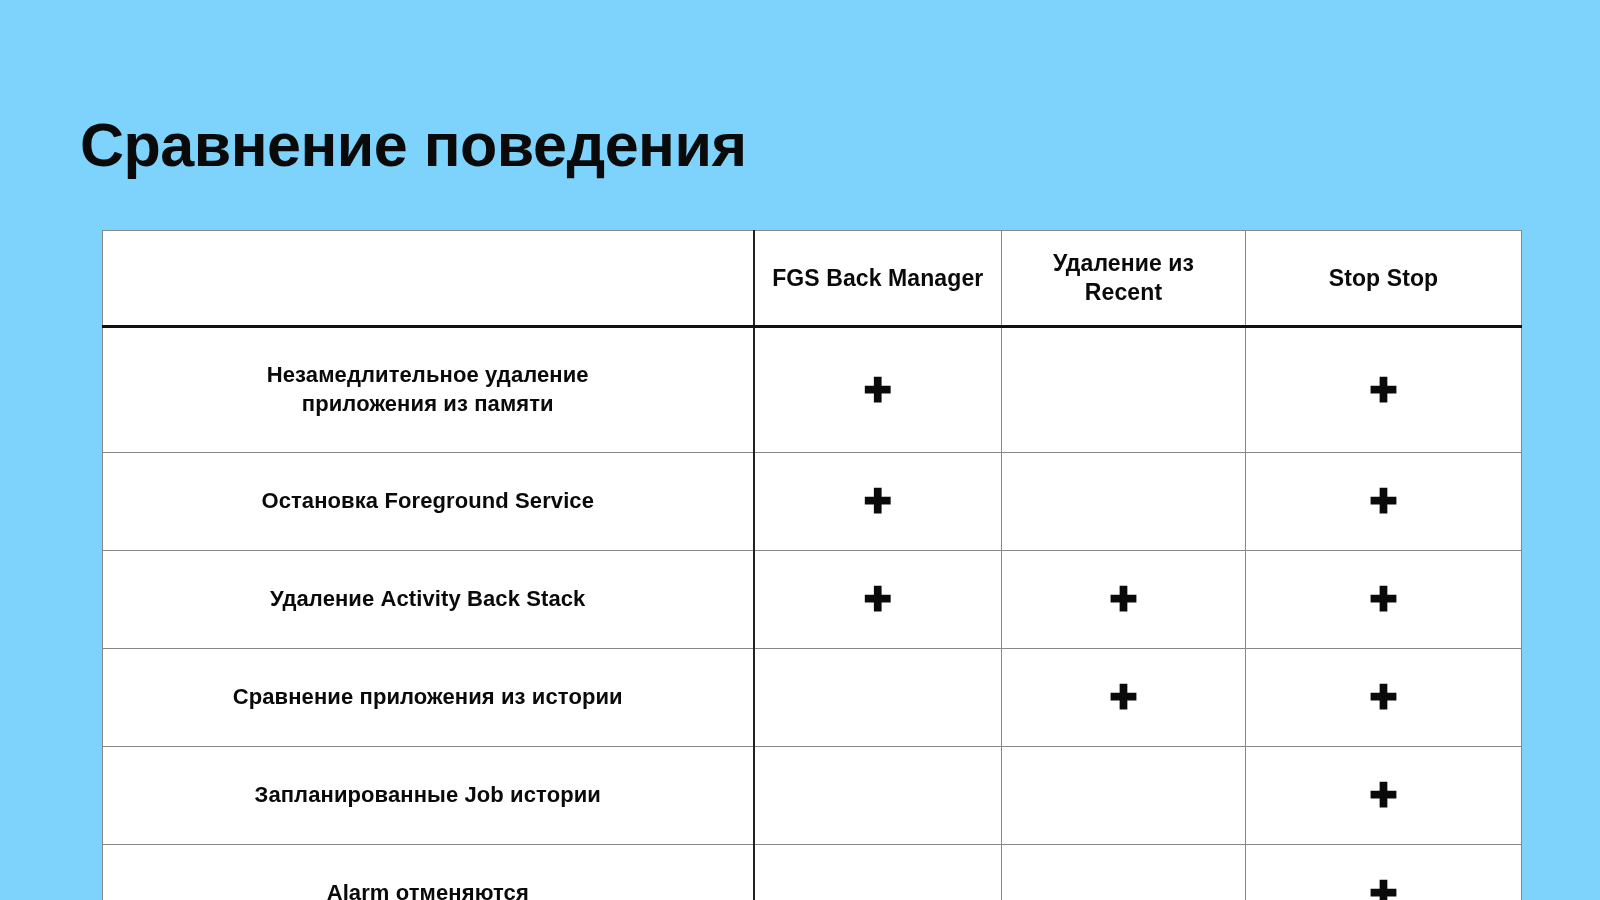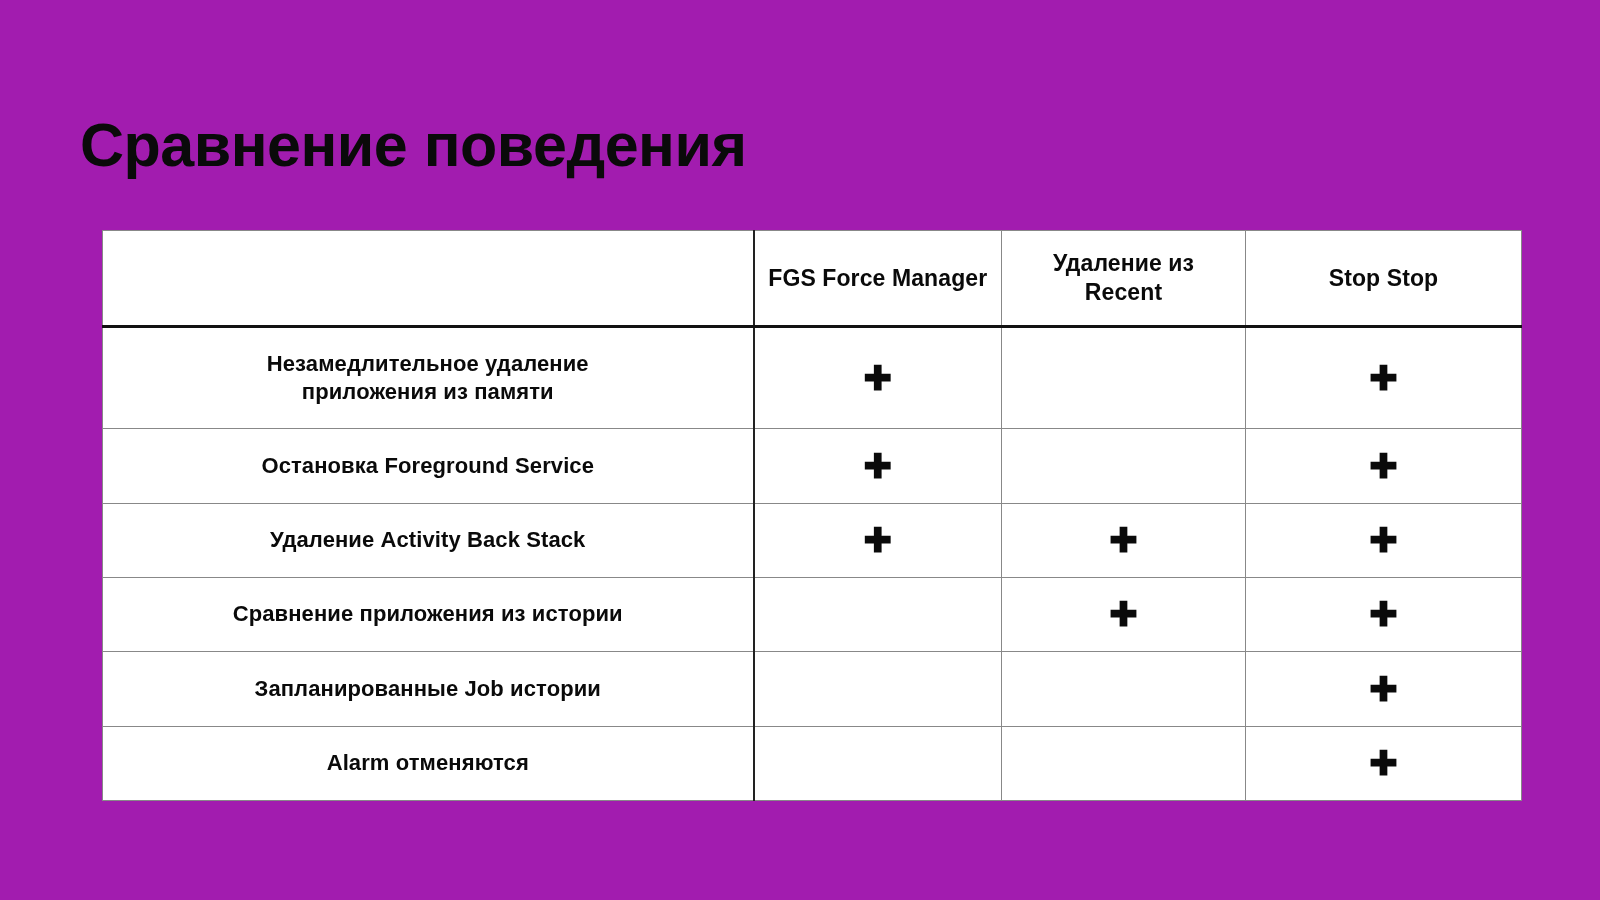--- a/index.html
+++ b/index.html
@@ -12,21 +12,21 @@
     height: 900px;
     font-family: "Liberation Sans", sans-serif;
     color: #0d0d0d;
     overflow: hidden;
     position: relative;
   }
 
   .slide {
     position: absolute;
     inset: 0;
-    background: #a21caf;
+    background: #7dd3fc;
   }
 
   
   .slide-title {
     position: absolute;
     left: 80px;
     top: 72px;
     font-size: 61px;
     font-weight: 900;
     letter-spacing: -0.5px;
@@ -88,21 +88,21 @@
   }
 
   
   table.compare tbody td {
     height: 65px;
     font-size: 22px;
     font-weight: 700;
     line-height: 1.3;
     letter-spacing: 0.1px;
     color: #0a0a0a;
-    padding: 4px 14px;
+    padding: 16px 14px;
   }
   table.compare tbody tr:first-child td {
     height: 92px;
   }
 
   .row-label {
     display: block;
     text-align: center;
   }
 
@@ -130,21 +130,21 @@
       <colgroup>
         <col class="c-label">
         <col class="c-d1">
         <col class="c-d2">
         <col class="c-d3">
       </colgroup>
 
       <thead>
         <tr>
           <th class="empty-head"></th>
-          <th class="sep-left">FGS Force Manager</th>
+          <th class="sep-left">FGS Back Manager</th>
           <th>Удаление из Recent</th>
           <th>Stop Stop</th>
         </tr>
       </thead>
 
       <tbody>
 
         <tr>
           <td>
             <span class="row-label">Незамедлительное удаление</span>

